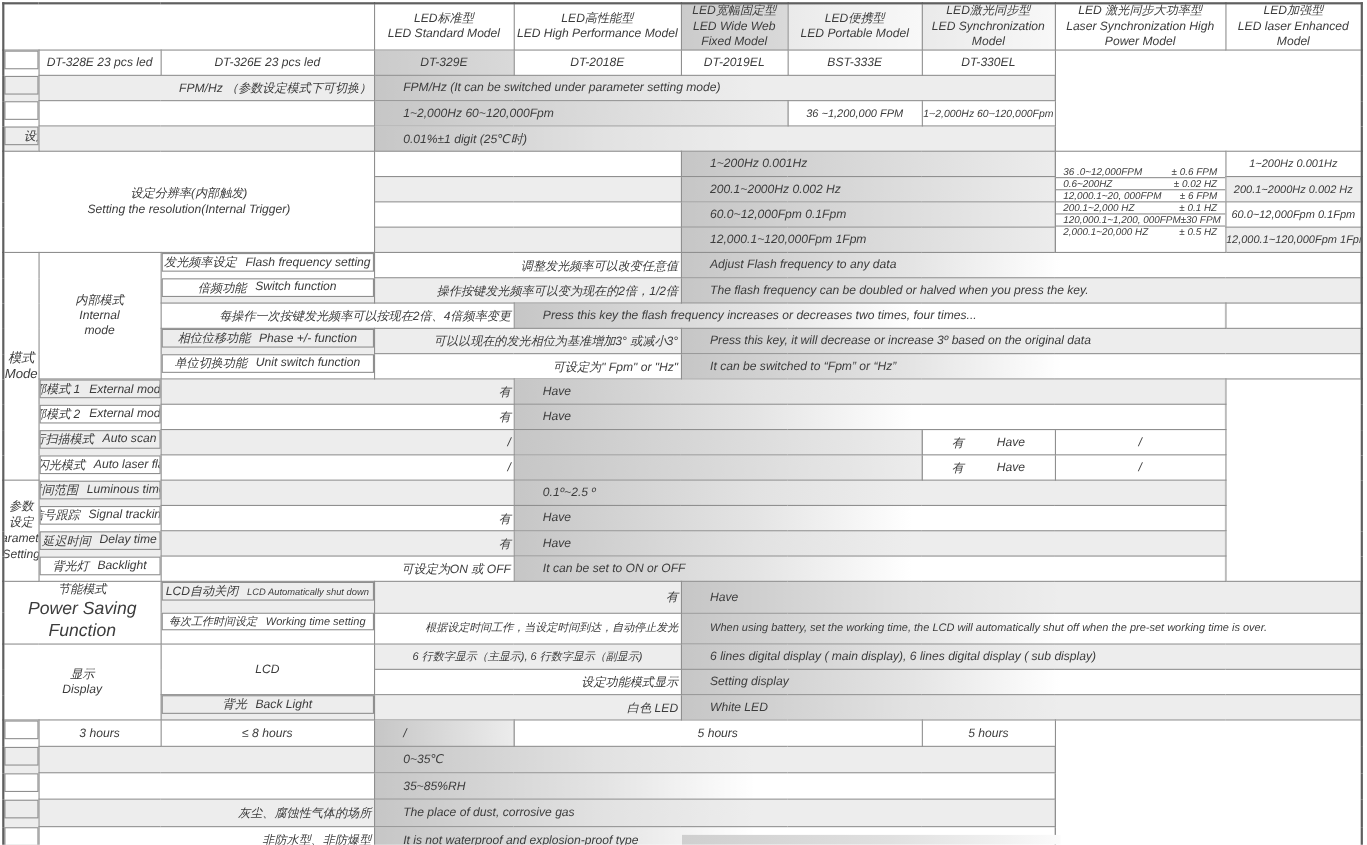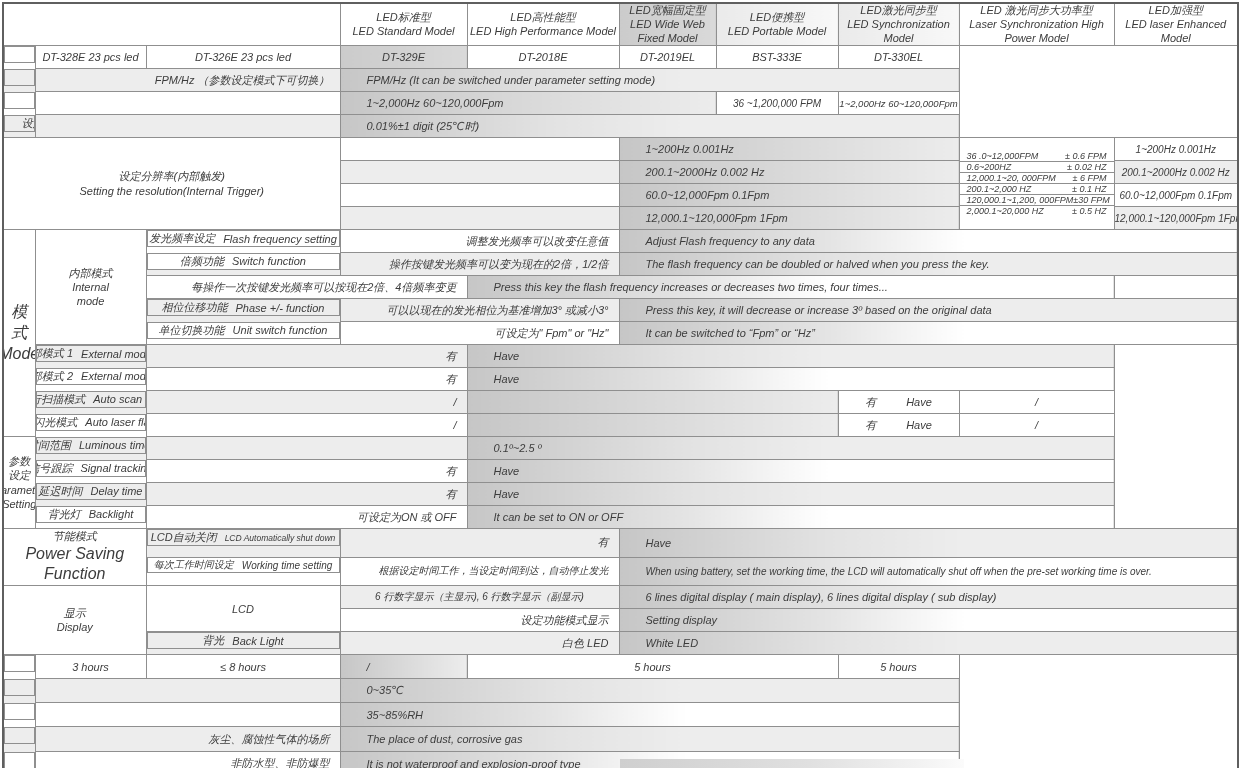--- a/index.html
+++ b/index.html
@@ -15,21 +15,21 @@
   .band{background:linear-gradient(to right,#c6c6c6,#ececec);}
   .band-full-w{background:linear-gradient(to right,#c6c6c6 0%,#e4e4e4 34%,#ffffff 56%);}
   .band-full-g{background:linear-gradient(to right,#c6c6c6 0%,#e2e2e2 34%,#ededed 56%);}
   .c329{background:linear-gradient(to right,#cbcbcb,#d9d9d9);}
   .hwash{background:linear-gradient(to right,#eaeaea,#f8f8f8);}
   .white{background:#fff;}
   
   .hcell{text-align:center;line-height:1.25;white-space:normal;}
   .hcell .en{display:block;}
   
-  .vcn{text-align:right;padding-right:10px;}
+  .vcn{text-align:right;padding-right:2px;}
   .ven{text-align:left;padding-left:26px;}
   .vc{text-align:center;}
   .small{font-size:9.5px;}
   .mid{font-size:10px;}
   
   .lab1{display:grid;grid-template-columns:112px 1fr;column-gap:16px;align-items:center;}
   .lab1 .lz{text-align:right;}
   .labc{display:flex;justify-content:center;align-items:center;gap:8px;}
   .stack{display:flex;flex-direction:column;justify-content:flex-start;align-items:center;
          line-height:1.3;white-space:normal;text-align:center;}
@@ -164,21 +164,21 @@
   <td class="vc mid">60.0~12,000Fpm  0.1Fpm</td>
 </tr>
 <tr style="height:23px" class="g">
   <td colspan="2"></td>
   <td colspan="3" class="ven band">12,000.1~120,000Fpm  1Fpm</td>
   <td class="vc mid">12,000.1~120,000Fpm 1Fpm</td>
 </tr>
 
 <tr style="height:23px">
   <td rowspan="9" class="span-lab">
-          <div class="stack" style="font-size:16px">
+          <div class="stack" style="font-size:12px">
             <span>模式</span>
             <span>Mode</span>
           </div>
         </td>
   <td rowspan="5" class="span-lab">
           <div class="stack">
             <span>内部模式</span>
             <span>Internal</span>
             <span>mode</span>
           </div>

